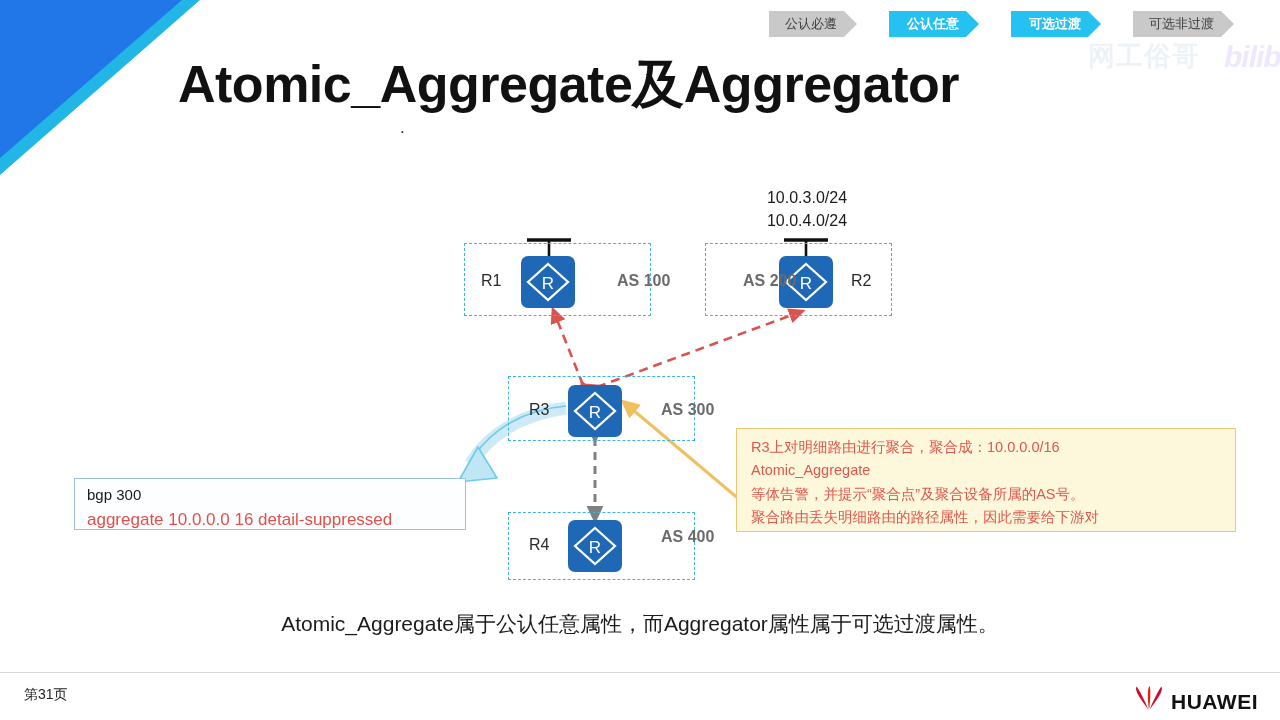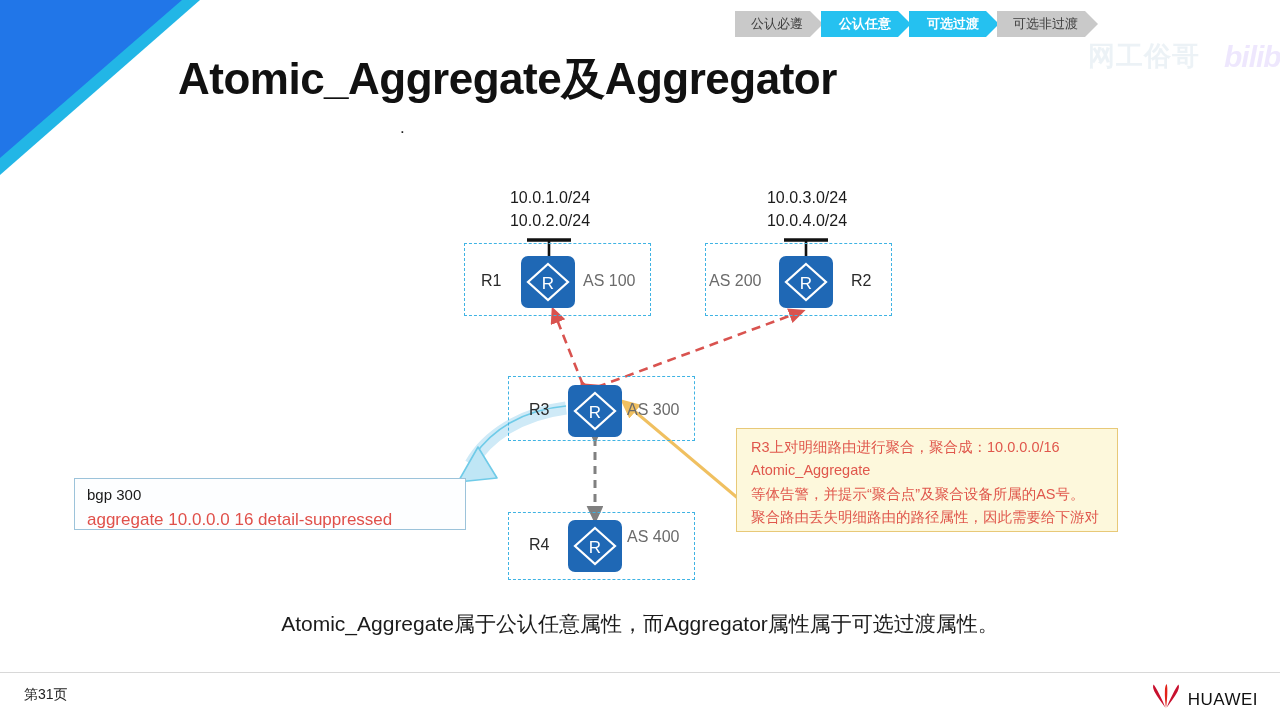--- a/index.html
+++ b/index.html
@@ -72,37 +72,38 @@
     position: relative;
     display: flex;
     align-items: center;
     justify-content: center;
     height: 26px;
     padding: 0 20px 0 16px;
     font-size: 13px;
     white-space: nowrap;
     margin-right: -2px;
     clip-path: polygon(0 0, calc(100% - 13px) 0, 100% 50%, calc(100% - 13px) 100%, 0 100%);
+    margin-left: 34px;
   }
   .chev.gray {
     background: #c9c9c9;
     color: #3d3d3d;
   }
   .chev.active {
     background: #25c1f0;
     color: #ffffff;
     font-weight: bold;
     padding-left: 18px;
   }
 
   
   .title {
     position: absolute;
     left: 178px; top: 50px;
-    font-size: 44px;
+    font-size: 52px;
     font-weight: bold;
     color: #111111;
     letter-spacing: -0.5px;
     white-space: nowrap;
   }
   .subdot {
     position: absolute;
     left: 400px; top: 118px;
     font-size: 17px;
     color: #222;
@@ -138,21 +139,21 @@
   }
   .router svg { display: block; }
 
   
   .lbl {
     position: absolute;
     font-size: 16px;
     white-space: nowrap;
   }
   .lbl.rname { color: #2a2a2a; }
-  .lbl.asnum { color: #6b6b6b; font-weight: normal; }
+  .lbl.asnum { color: #6b6b6b; font-weight: bold; margin-left: 34px; }
   .net-lbl {
     position: absolute;
     font-size: 16px;
     color: #1b1b1b;
     text-align: center;
     white-space: nowrap;
     line-height: 1.45;
   }
 
   
@@ -174,21 +175,21 @@
     font-size: 17px;
     color: #e0504a;
     font-weight: normal;
     line-height: 1.5;
   }
 
   
   .callout {
     position: absolute;
     left: 736px; top: 428px;
-    width: 382px; height: 104px;
+    width: 500px; height: 104px;
     background: #fdf8dc;
     border: 1.4px solid #e8c978;
     box-sizing: border-box;
     padding: 7px 12px 0 14px;
   }
   .callout p {
     margin: 0;
     font-size: 14.5px;
     line-height: 1.62;
     color: #e0574c;
@@ -221,22 +222,22 @@
     white-space: nowrap;
   }
   .huawei {
     position: absolute;
     right: 22px; top: 682px;
     display: flex;
     align-items: center;
     gap: 7px;
   }
   .hw-word {
-    font-size: 17px;
-    font-weight: normal;
+    font-size: 21px;
+    font-weight: bold;
     color: #111;
     letter-spacing: 0.5px;
     margin-top: 8px;
   }
 </style>
 </head>
 <body>
 
 <div id="slide">
 
@@ -297,24 +298,20 @@
       <path d="M 566,408 C 520,414 487,436 471,464" stroke="#cfeaf7" stroke-width="13" fill="none" stroke-linecap="butt"></path>
       <path d="M 566,406 C 522,410 492,430 474,456" stroke="#6fcbe8" stroke-width="1.6" fill="none"></path>
       <path d="M 478,447 L 458,482 L 497,478 Z" fill="#bfe6f5" stroke="#6fcbe8" stroke-width="1.6" stroke-linejoin="round"></path>
     </svg>
 
     <div class="as-box" style="left:464px; top:243px; width:187px; height:73px;"></div>
     <div class="as-box" style="left:705px; top:243px; width:187px; height:73px;"></div>
     <div class="as-box" style="left:508px; top:376px; width:187px; height:65px;"></div>
     <div class="as-box" style="left:508px; top:512px; width:187px; height:68px;"></div>
 
-    <div class="net-lbl" style="left:470px; top:186px; width:160px;">
-      <div>10.0.1.0/24</div>
-      <div>10.0.2.0/24</div>
-    </div>
     <div class="net-lbl" style="left:727px; top:186px; width:160px;">
       <div>10.0.3.0/24</div>
       <div>10.0.4.0/24</div>
     </div>
 
     <div class="router" style="left:521px; top:256px;">
       <svg width="54" height="52" viewBox="0 0 54 52">
         <polygon points="27,8 47,26 27,44 7,26" fill="none" stroke="#ffffff" stroke-width="2.2"></polygon>
         <text x="27" y="33" font-family="Liberation Sans, sans-serif" font-size="17" fill="#ffffff" text-anchor="middle">R</text>
       </svg>

